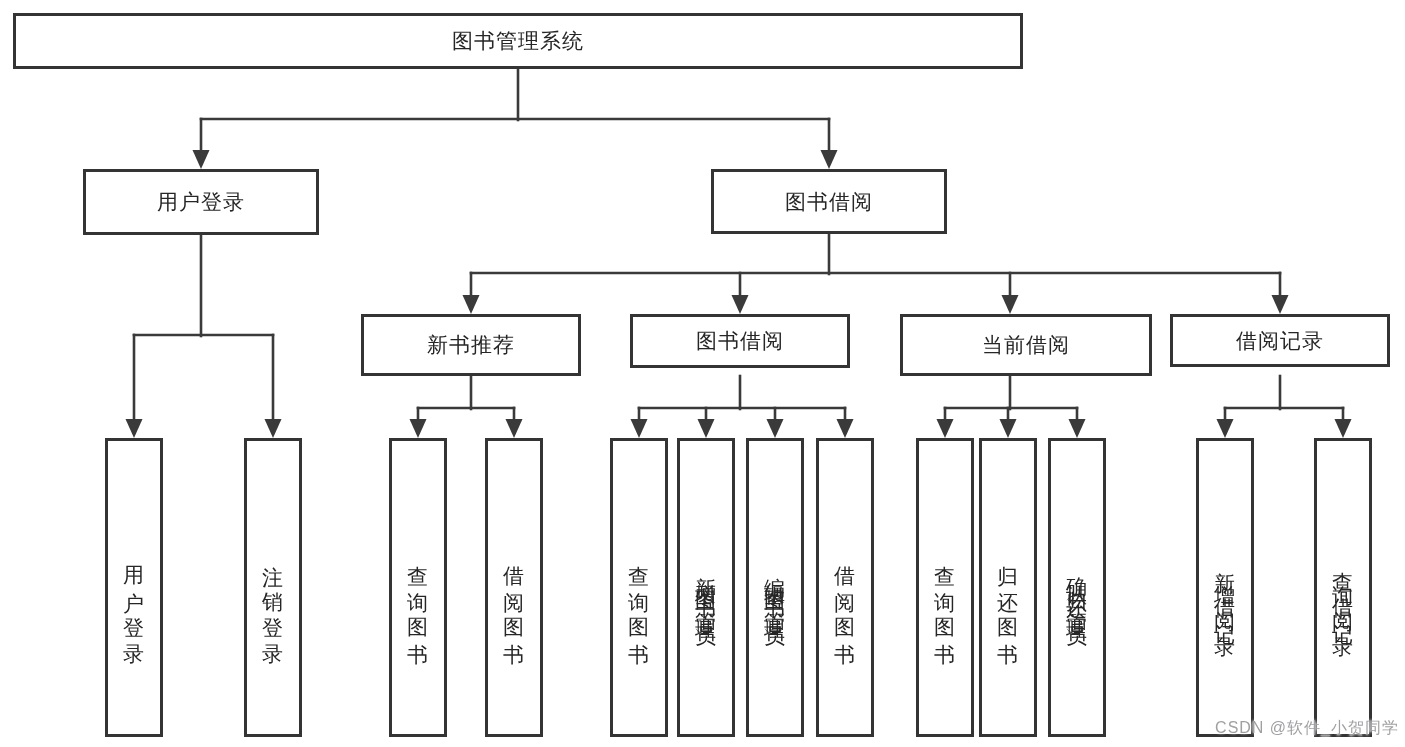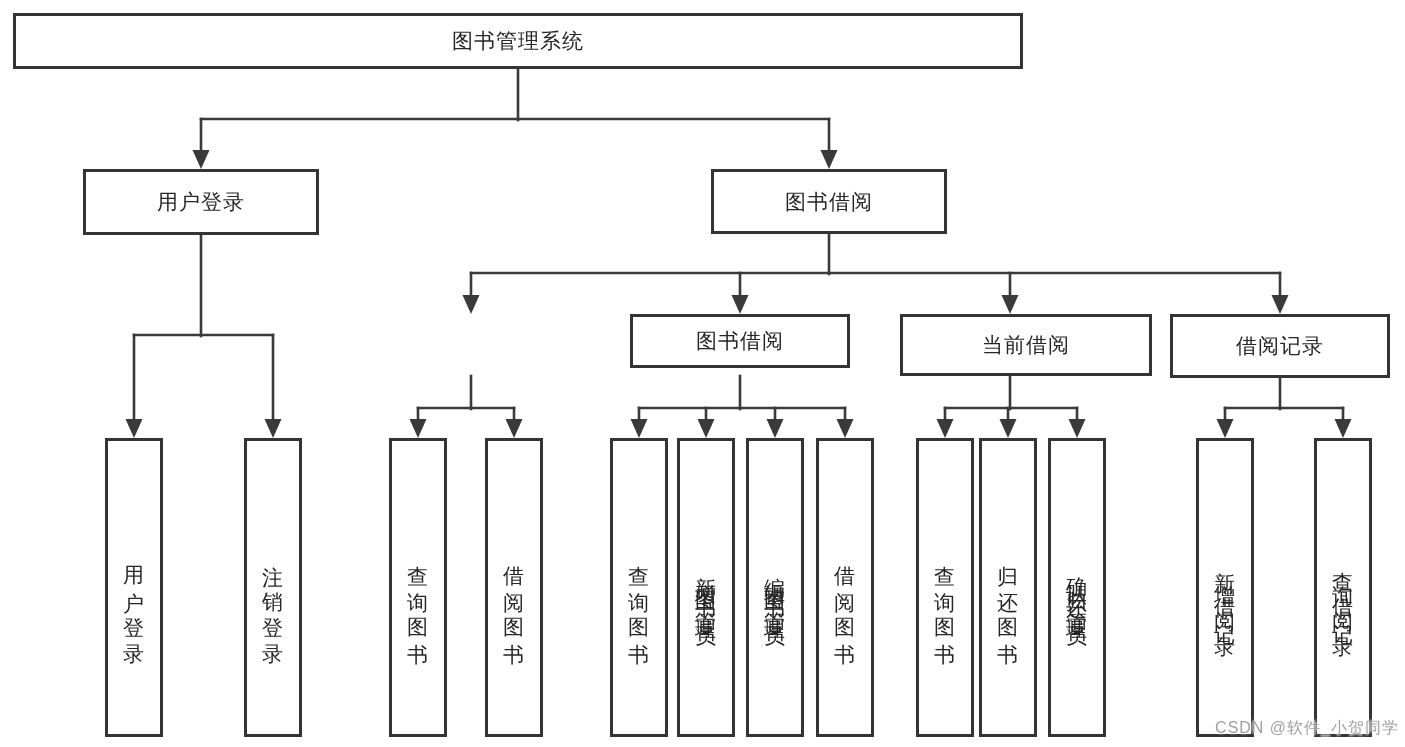--- a/index.html
+++ b/index.html
@@ -91,27 +91,30 @@
     <span>图书管理系统</span>
   </div>
 
   <div class="node hbox" style="left:83px;top:169px;width:236px;height:66px">
     <span>用户登录</span>
   </div>
   <div class="node hbox" style="left:711px;top:169px;width:236px;height:65px">
     <span>图书借阅</span>
   </div>
 
+  <div class="node hbox" style="left:361px;top:314px;width:220px;height:62px">
+    <span>新书推荐</span>
+  </div>
   <div class="node hbox" style="left:630px;top:314px;width:220px;height:54px">
     <span>图书借阅</span>
   </div>
   <div class="node hbox" style="left:900px;top:314px;width:252px;height:62px">
     <span>当前借阅</span>
   </div>
-  <div class="node hbox" style="left:1170px;top:314px;width:220px;height:64px">
+  <div class="node hbox" style="left:1170px;top:314px;width:220px;height:53px">
     <span>借阅记录</span>
   </div>
 
   <div class="node vbox" style="left:105px;top:438px;width:58px;height:299px">
     <span class="s4">用户登录</span>
   </div>
   <div class="node vbox" style="left:244px;top:438px;width:58px;height:299px">
     <span class="s4">注销登录</span>
   </div>
 

